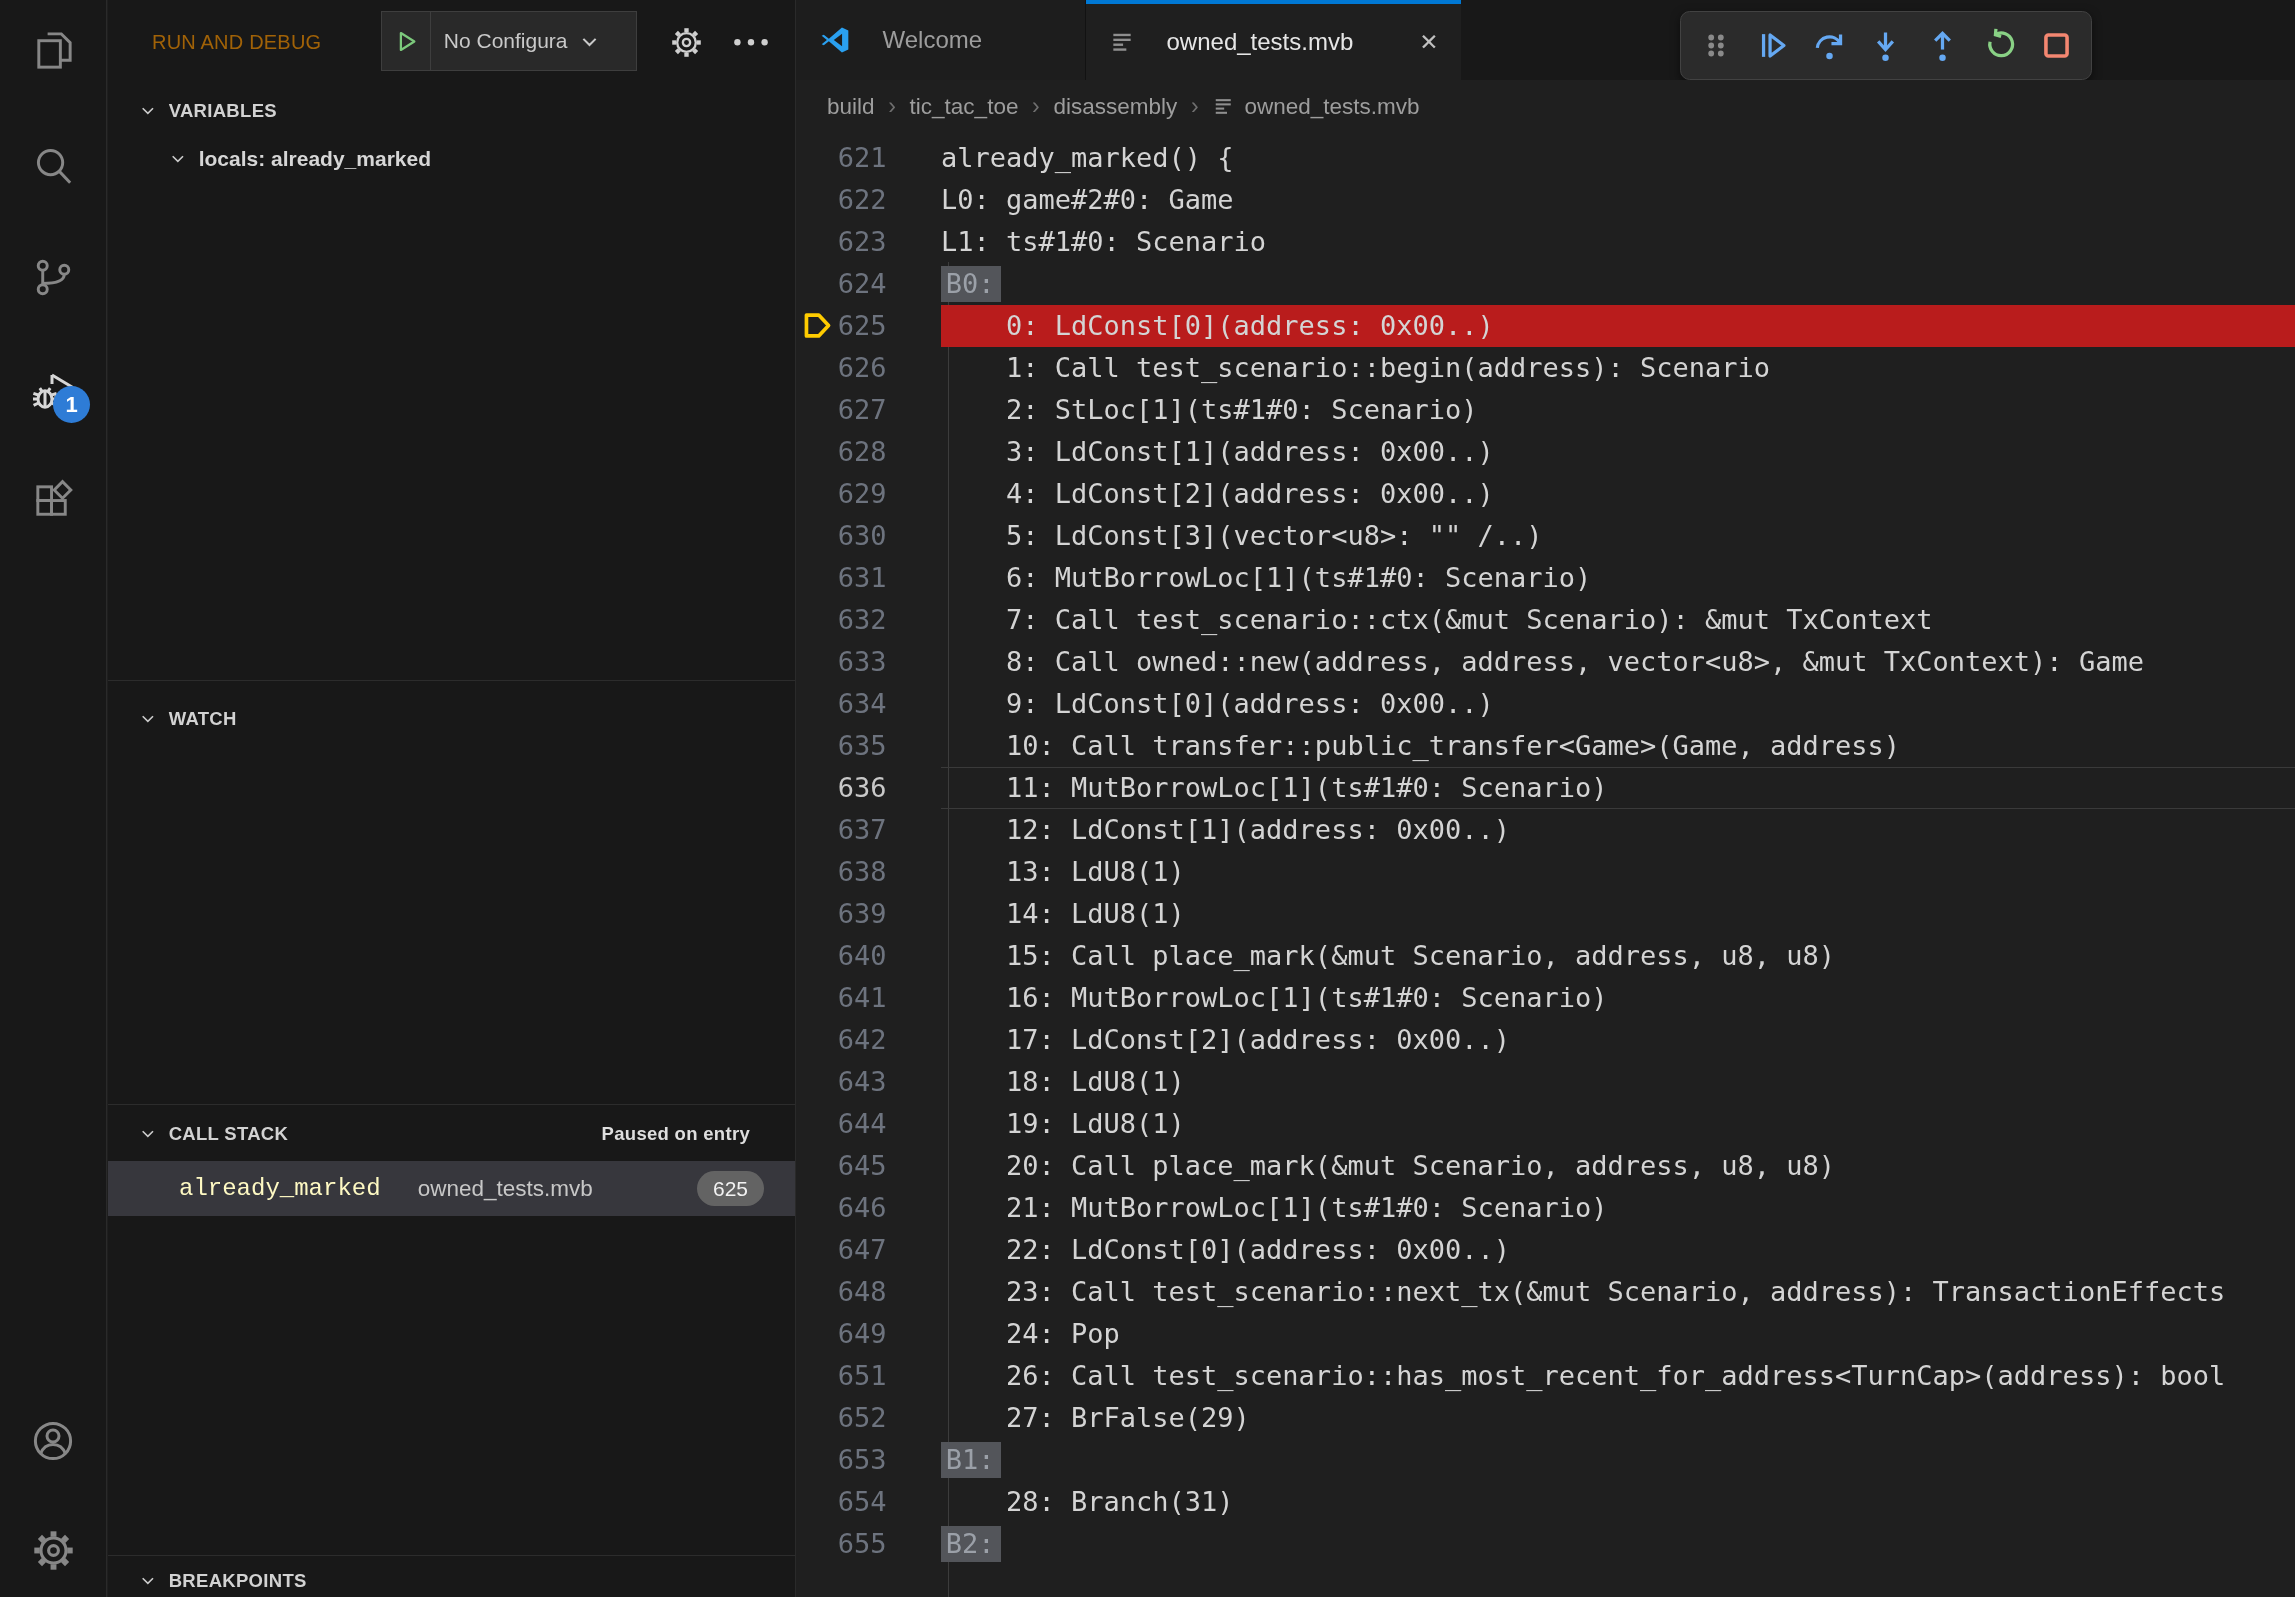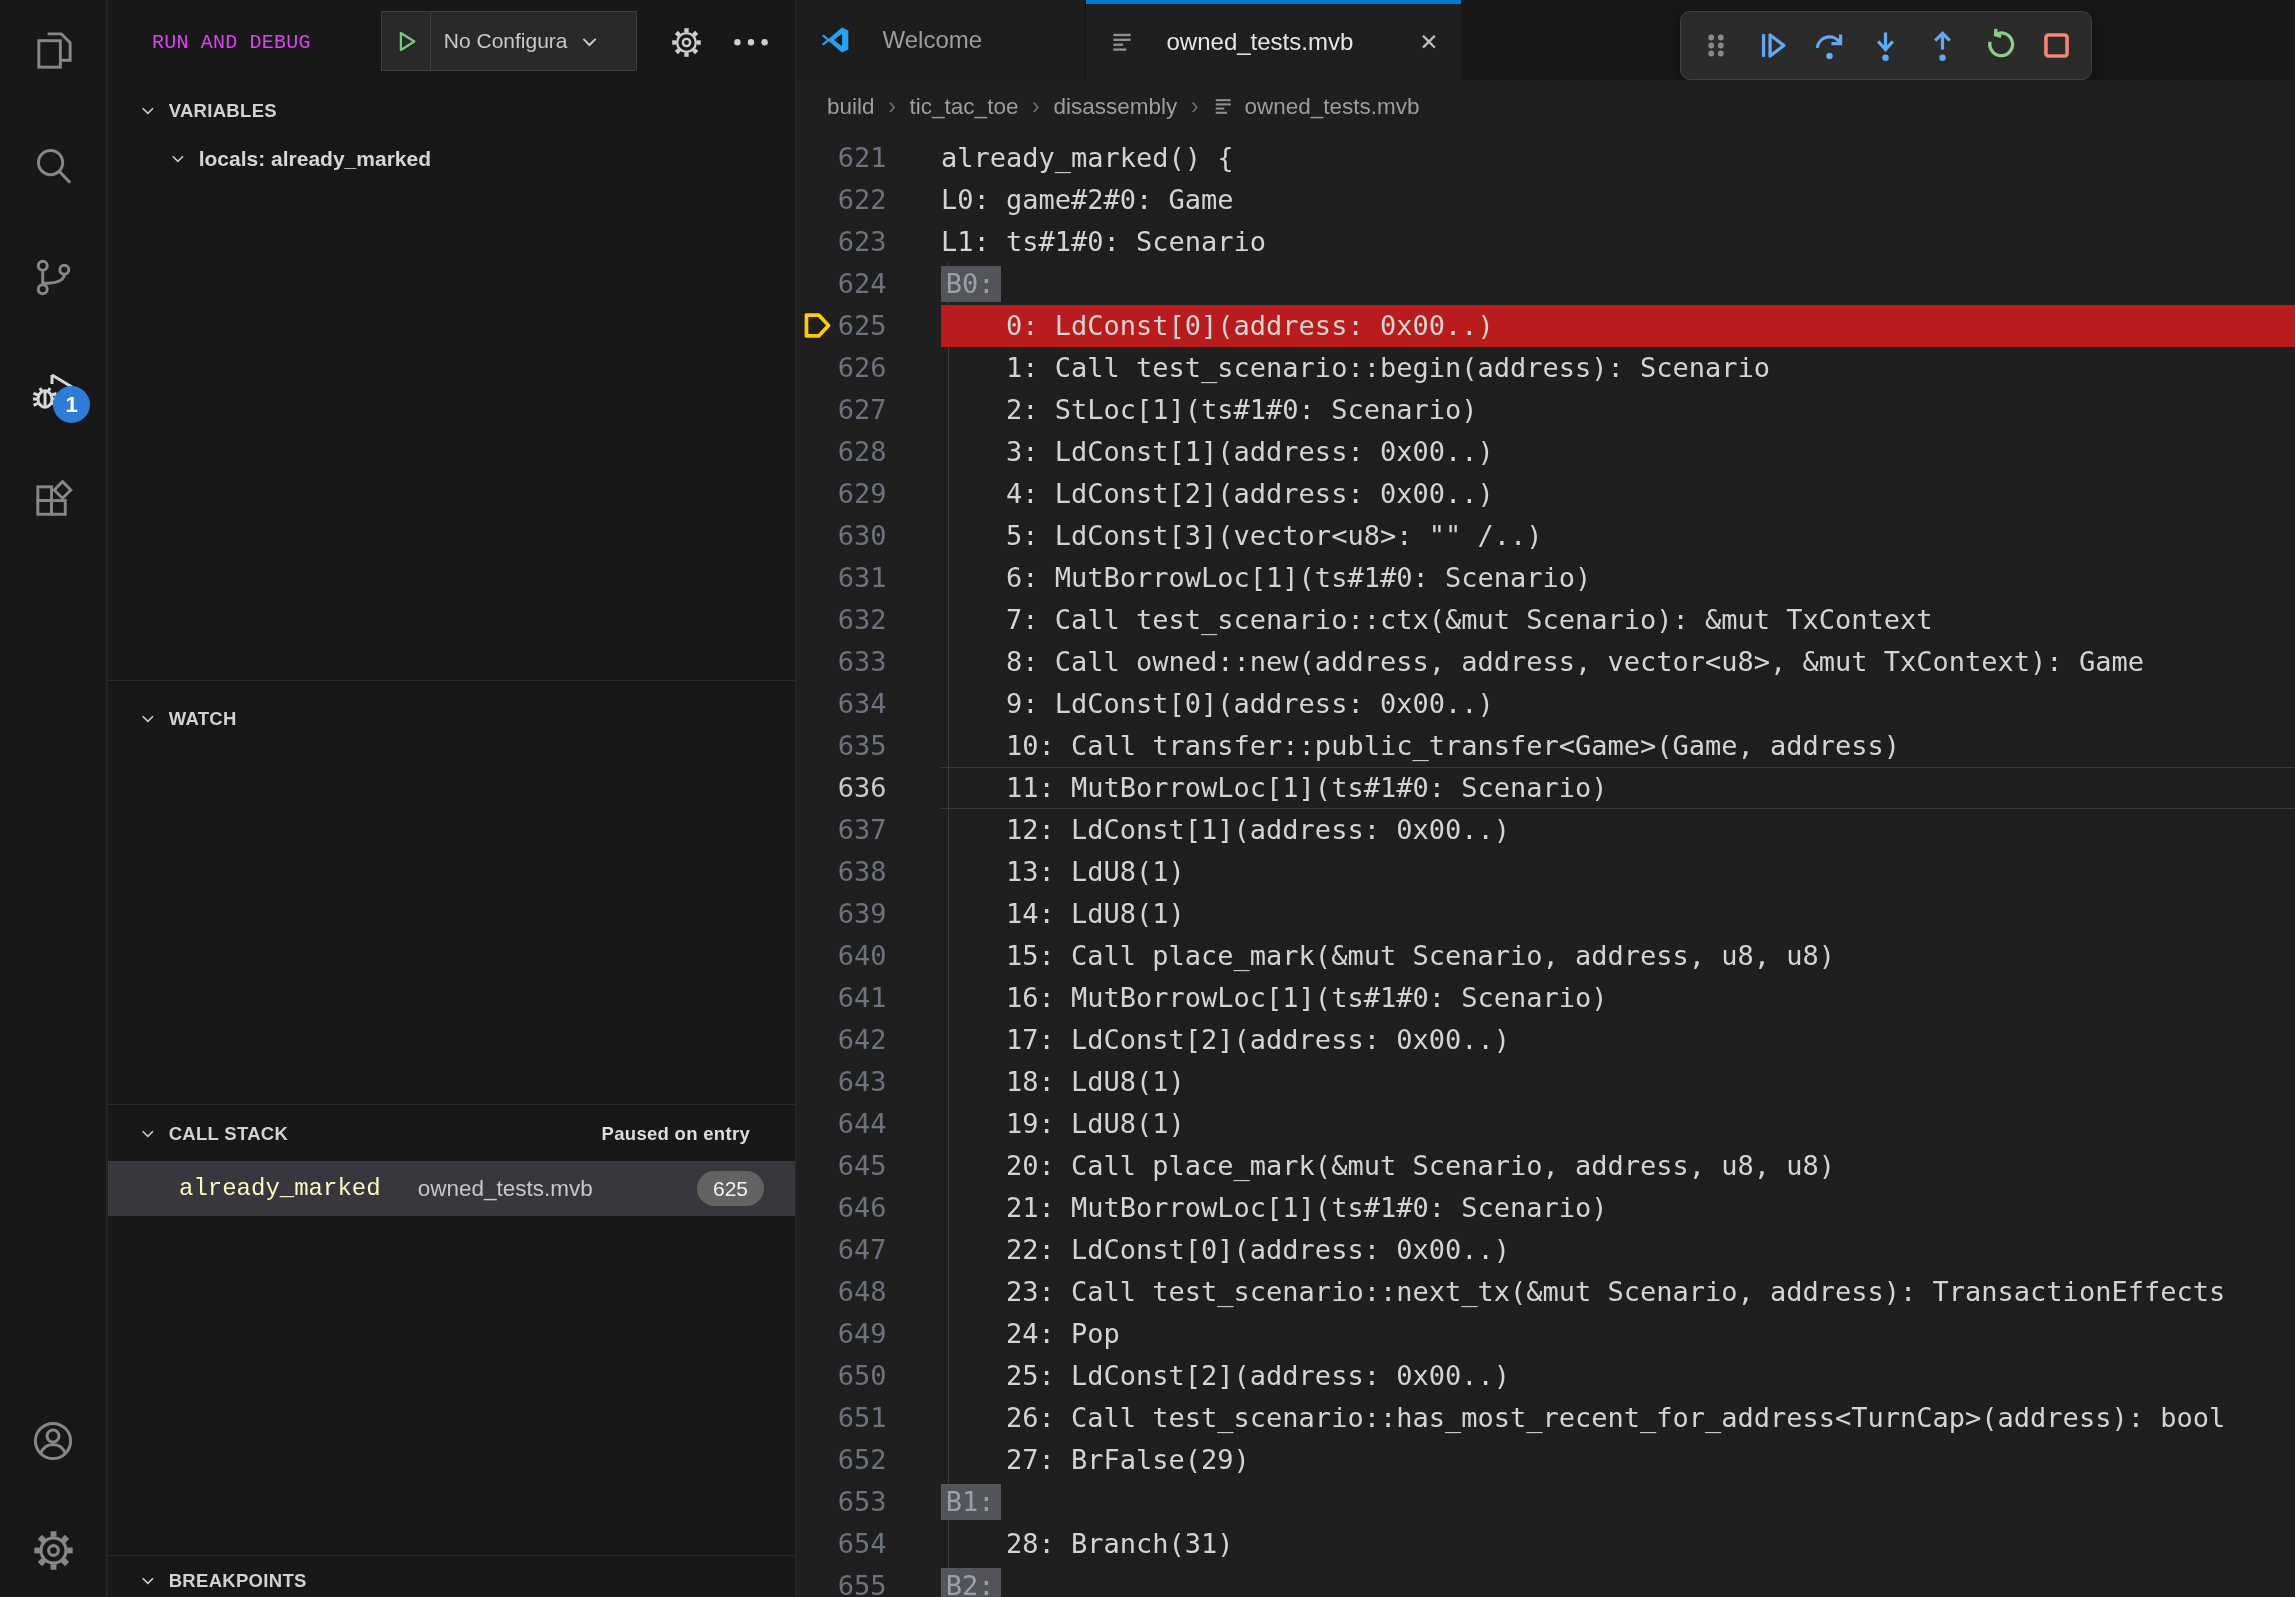--- a/index.html
+++ b/index.html
@@ -12,21 +12,21 @@
     background:#181818;border-right:0.8px solid #2a2a2a;box-sizing:border-box;}
   .ab-item{position:absolute;left:0;width:106px;display:flex;justify-content:center;}
   .ab-icon{position:relative;}
   .ab-badge{position:absolute;right:-13px;bottom:-8px;width:37px;height:37px;border-radius:50%;
     background:#2e7cd6;color:#fff;font-size:22px;font-weight:bold;display:flex;
     align-items:center;justify-content:center;}
 
   
   .sidebar{position:absolute;left:108px;top:0;width:688px;height:100%;
     background:#181818;border-right:0.8px solid #2a2a2a;box-sizing:border-box;}
-  .sb-title-label{position:absolute;left:44px;top:31px;font-size:20px;color:#d946ef;letter-spacing:0.2px;font-family:Liberation Mono, monospace;}
+  .sb-title-label{position:absolute;left:44px;top:31px;font-size:20px;color:#a16207;letter-spacing:0.2px;}
   .config-dd{position:absolute;left:273px;top:11.3px;width:256px;height:60px;background:#292929;
     border:0.8px solid #3e3e3e;border-radius:0;box-sizing:border-box;display:flex;align-items:center;}
   .config-dd .dd-divider{width:0.8px;height:58px;background:#3e3e3e;margin-left:9.7px;}
   .config-dd .dd-label{margin-left:13px;font-size:21px;color:#c9c9c9;width:135px;
     overflow:hidden;white-space:nowrap;}
   .sb-gear{position:absolute;left:561px;top:25px;}
   .sb-more{position:absolute;left:623px;top:35px;}
   .sb-div{position:absolute;left:0;right:0;height:0.8px;background:#2c2c2c;}
   .sect-head{position:absolute;left:0;right:16px;height:42px;display:flex;align-items:center;
     gap:12px;padding-left:31px;box-sizing:border-box;
@@ -347,21 +347,20 @@
         <div class="code-row"><div class="gutter"><span>640</span></div><div class="content">    15: Call place_mark(&amp;mut Scenario, address, u8, u8)</div></div>
         <div class="code-row"><div class="gutter"><span>641</span></div><div class="content">    16: MutBorrowLoc[1](ts#1#0: Scenario)</div></div>
         <div class="code-row"><div class="gutter"><span>642</span></div><div class="content">    17: LdConst[2](address: 0x00..)</div></div>
         <div class="code-row"><div class="gutter"><span>643</span></div><div class="content">    18: LdU8(1)</div></div>
         <div class="code-row"><div class="gutter"><span>644</span></div><div class="content">    19: LdU8(1)</div></div>
         <div class="code-row"><div class="gutter"><span>645</span></div><div class="content">    20: Call place_mark(&amp;mut Scenario, address, u8, u8)</div></div>
         <div class="code-row"><div class="gutter"><span>646</span></div><div class="content">    21: MutBorrowLoc[1](ts#1#0: Scenario)</div></div>
         <div class="code-row"><div class="gutter"><span>647</span></div><div class="content">    22: LdConst[0](address: 0x00..)</div></div>
         <div class="code-row"><div class="gutter"><span>648</span></div><div class="content">    23: Call test_scenario::next_tx(&amp;mut Scenario, address): TransactionEffects</div></div>
         <div class="code-row"><div class="gutter"><span>649</span></div><div class="content">    24: Pop</div></div>
-        <div class="code-row"><div class="gutter"><span>650</span></div><div class="content">    25: LdConst[2](address: 0x00..)</div></div>
         <div class="code-row"><div class="gutter"><span>651</span></div><div class="content">    26: Call test_scenario::has_most_recent_for_address&lt;TurnCap&gt;(address): bool</div></div>
         <div class="code-row"><div class="gutter"><span>652</span></div><div class="content">    27: BrFalse(29)</div></div>
         <div class="code-row"><div class="gutter"><span>653</span></div><div class="content"><span class="block-label">B1:</span></div></div>
         <div class="code-row"><div class="gutter"><span>654</span></div><div class="content">    28: Branch(31)</div></div>
         <div class="code-row"><div class="gutter"><span>655</span></div><div class="content"><span class="block-label">B2:</span></div></div>
       </div>
   </div>
 </div>
 
 

